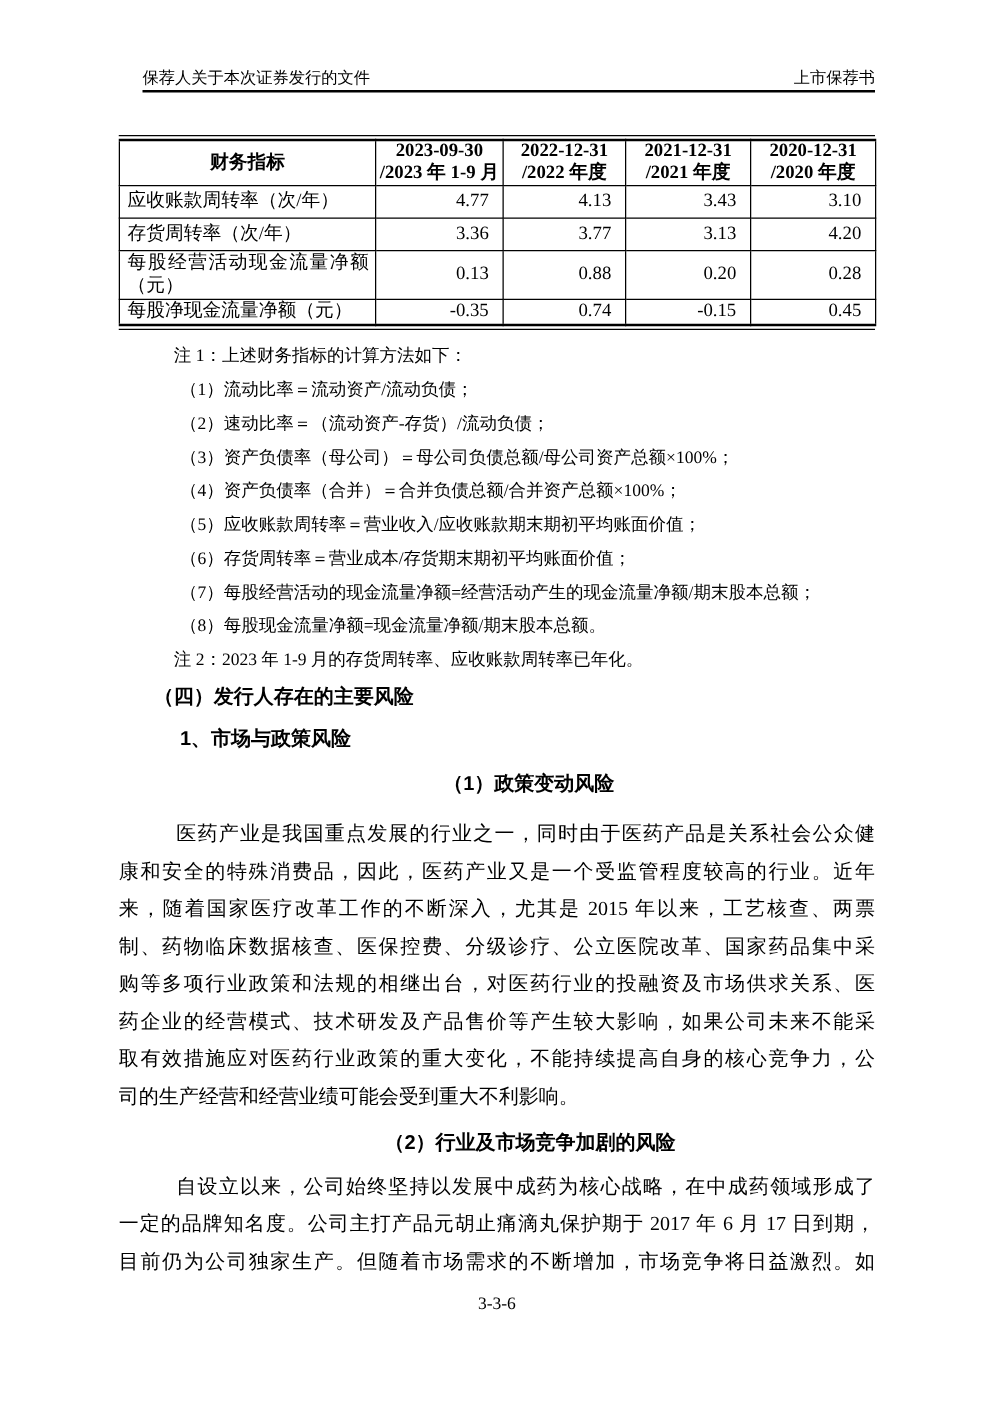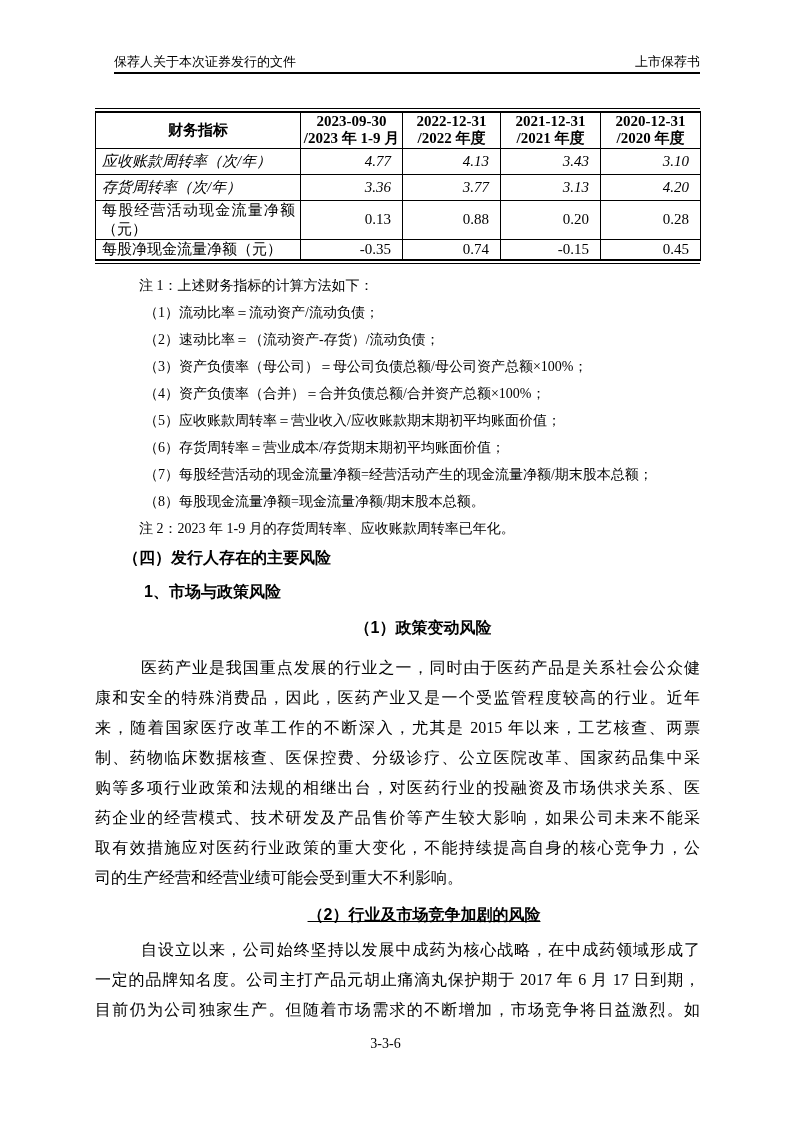--- a/index.html
+++ b/index.html
@@ -21,42 +21,42 @@
   .tbl-wrap { margin-top:34px; border-top:1px solid #000; border-bottom:1px solid #000; }
   .tbl-wrap table {
     width:100%; border-collapse:collapse; table-layout:fixed;
     margin:2px 0; font-size:15px;
     border-top:2px solid #000; border-bottom:2px solid #000;
   }
   td { border:1px solid #000; vertical-align:middle; padding:0; }
   tr.thead td { font-weight:bold; text-align:center; height:36px; line-height:17px; }
   td.lbl { text-align:left; padding-left:6px; padding-right:5px; line-height:19px; }
   td.num { text-align:right; padding-right:11px; }
-  tr.rA td { height:26px;font-style:italic; }
+  tr.rA td { height:26px; }
   tr.rB td { height:38px; }
   tr.rC td { height:21px; }
   .jline { text-align:justify; text-align-last:justify; }
   
   .notes { margin-top:8px; font-size:14px; }
   .note-head { margin-left:44px; line-height:27px; }
   .note-item { margin-left:49px; line-height:27px; }
   
   .h1,.h2,.h3 { font-family:"Liberation Sans","DejaVu Sans",sans-serif; font-weight:bold; font-size:16px; line-height:20px; }
   .h1 { margin:6px 0 0 28px; }
   .h2 { margin:14px 0 0 49px; }
   .h3 { margin:16px 0 0 51px;text-align:center; }
-  .h3.b { margin:12px 0 0 53px;text-decoration:underline; }
+  .h3.b { margin:12px 0 0 53px; }
   
   .para { margin-top:15px; font-size:16px; }
   .para.p2 { margin-top:10px; }
   .bl { line-height:30px; text-align:justify; text-align-last:justify; }
   .bl.first { text-indent:46px; }
   .bl.last { text-align-last:auto; }
   
-  .ftr { position:absolute; top:1036px; left:83px; width:605px; text-align:center; font-size:14px; }
+  .ftr { position:absolute; top:1036px; left:95px; width:605px; text-align:center; font-size:14px; }
 </style>
 </head>
 <body>
 
 <div class="hdr">
   <span>保荐人关于本次证券发行的文件</span>
   <span>上市保荐书</span>
 </div>
 
 <div class="content">

